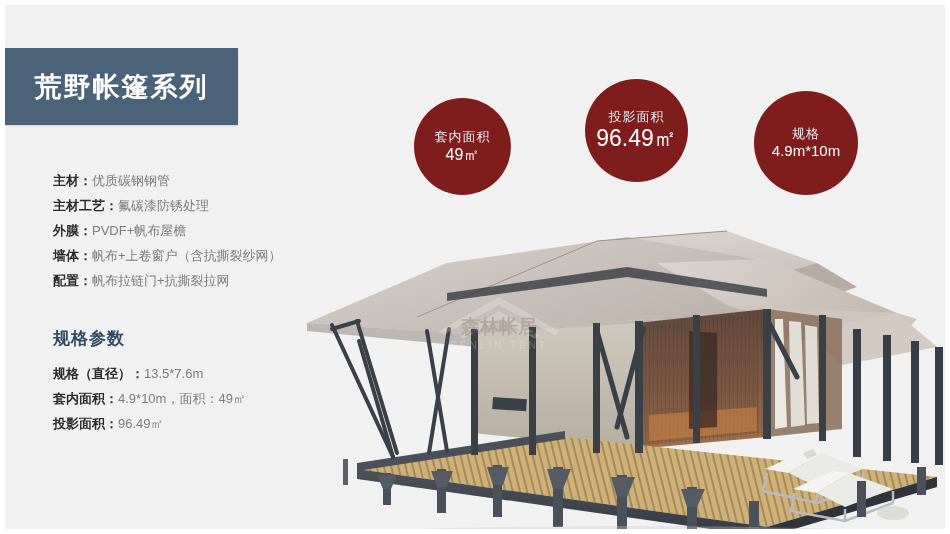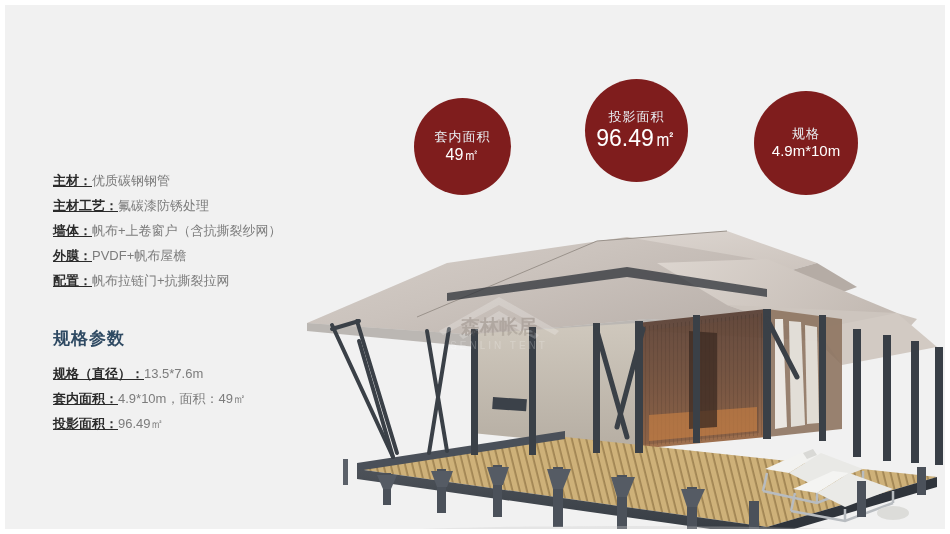--- a/index.html
+++ b/index.html
@@ -66,21 +66,20 @@
   }
   .spec-row {
     font-size: 13px;
     line-height: 25px;
     white-space: nowrap;
     color: #7b7b7b;
   }
   .spec-row .lbl {
     color: #2b2b2b;
     font-weight: bold;
-    text-decoration: underline;
   }
   .spec-row .val {
     color: #7c7c7c;
     font-weight: normal;
   }
   .block-gap { height: 36px; }
 
   
   .badge {
     position: absolute;
@@ -132,35 +131,38 @@
     opacity: 0.22;
     pointer-events: none;
   }
   .watermark svg { width: 100%; height: 100%; display: block; }
 </style>
 </head>
 <body>
 
 <div class="page">
 
+  <div class="title-banner">
+    <span class="title-text">荒野帐篷系列</span>
+  </div>
 
   <div class="info-col">
 
     <ul class="spec-list">
       <li class="spec-row">
         <span class="lbl">主材：</span><span class="val">优质碳钢钢管</span>
       </li>
       <li class="spec-row">
         <span class="lbl">主材工艺：</span><span class="val">氟碳漆防锈处理</span>
       </li>
       <li class="spec-row">
+        <span class="lbl">外膜：</span><span class="val">PVDF+帆布屋檐</span>
+      </li>
+      <li class="spec-row">
         <span class="lbl">墙体：</span><span class="val">帆布+上卷窗户（含抗撕裂纱网）</span>
-      </li>
-      <li class="spec-row">
-        <span class="lbl">外膜：</span><span class="val">PVDF+帆布屋檐</span>
       </li>
       <li class="spec-row">
         <span class="lbl">配置：</span><span class="val">帆布拉链门+抗撕裂拉网</span>
       </li>
     </ul>
 
     <div class="block-gap"></div>
 
     <h2 class="section-heading">规格参数</h2>
     <ul class="spec-list">

